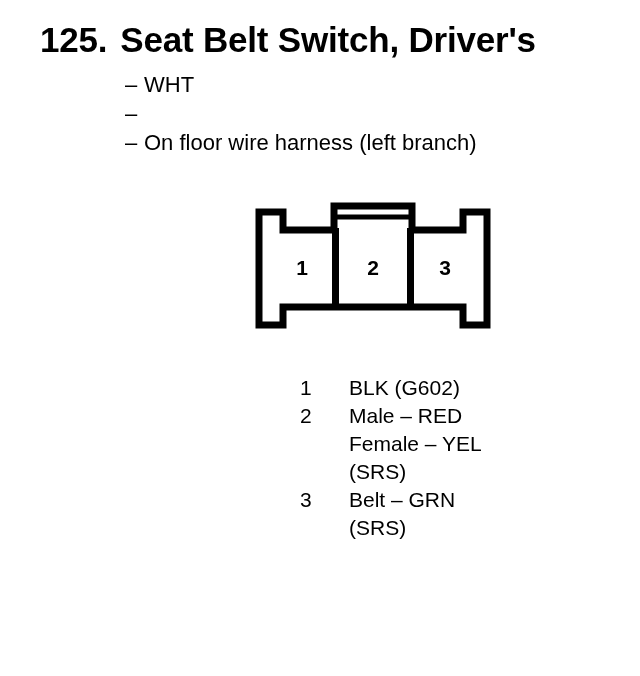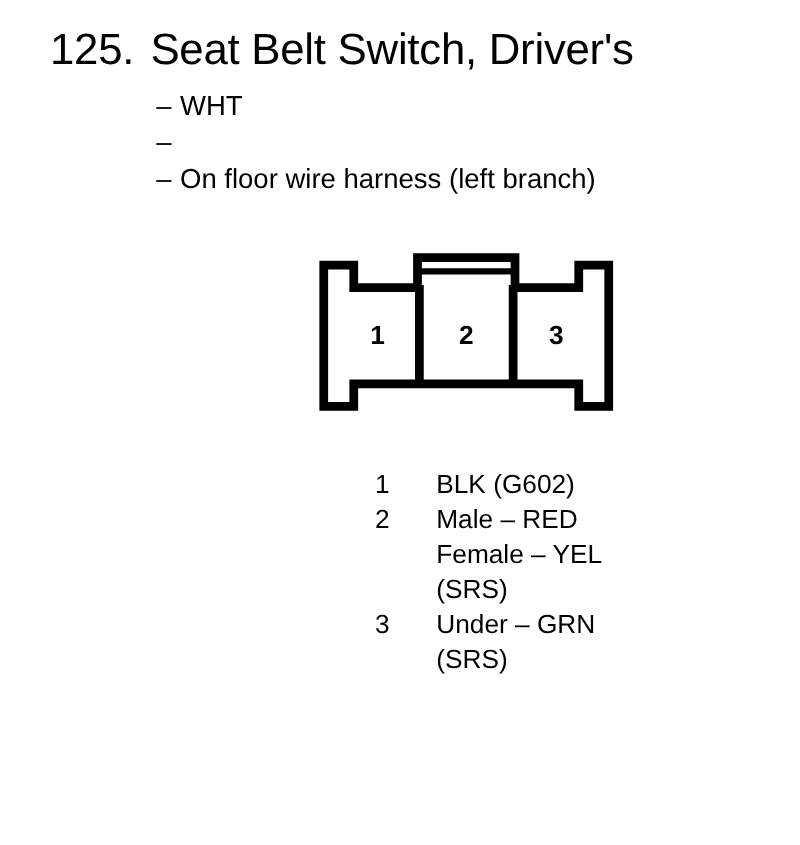--- a/index.html
+++ b/index.html
@@ -17,21 +17,21 @@
     color: #000000;
     -webkit-font-smoothing: none;
   }
 
   
   .page-title {
     position: absolute;
     left: 40px;
     top: 20px;
     font-size: 35px;
-    font-weight: normal;
+    font-weight: bold;
     letter-spacing: -0.2px;
     white-space: nowrap;
     line-height: 40px;
   }
   .page-title .title-num { margin-right: 13px; }
 
   
   .attr-list {
     position: absolute;
     left: 125px;
@@ -161,21 +161,21 @@
     </div>
     <div class="pin-line">
       <span class="pin-idx blank"></span>
       <span class="pin-desc">(SRS)</span>
     </div>
   </div>
 
   <div class="pin-entry">
     <div class="pin-line">
       <span class="pin-idx">3</span>
-      <span class="pin-desc">Under – GRN</span>
+      <span class="pin-desc">Belt – GRN</span>
     </div>
     <div class="pin-line">
       <span class="pin-idx blank"></span>
       <span class="pin-desc">(SRS)</span>
     </div>
   </div>
 
 </div>
 
 </body></html>

